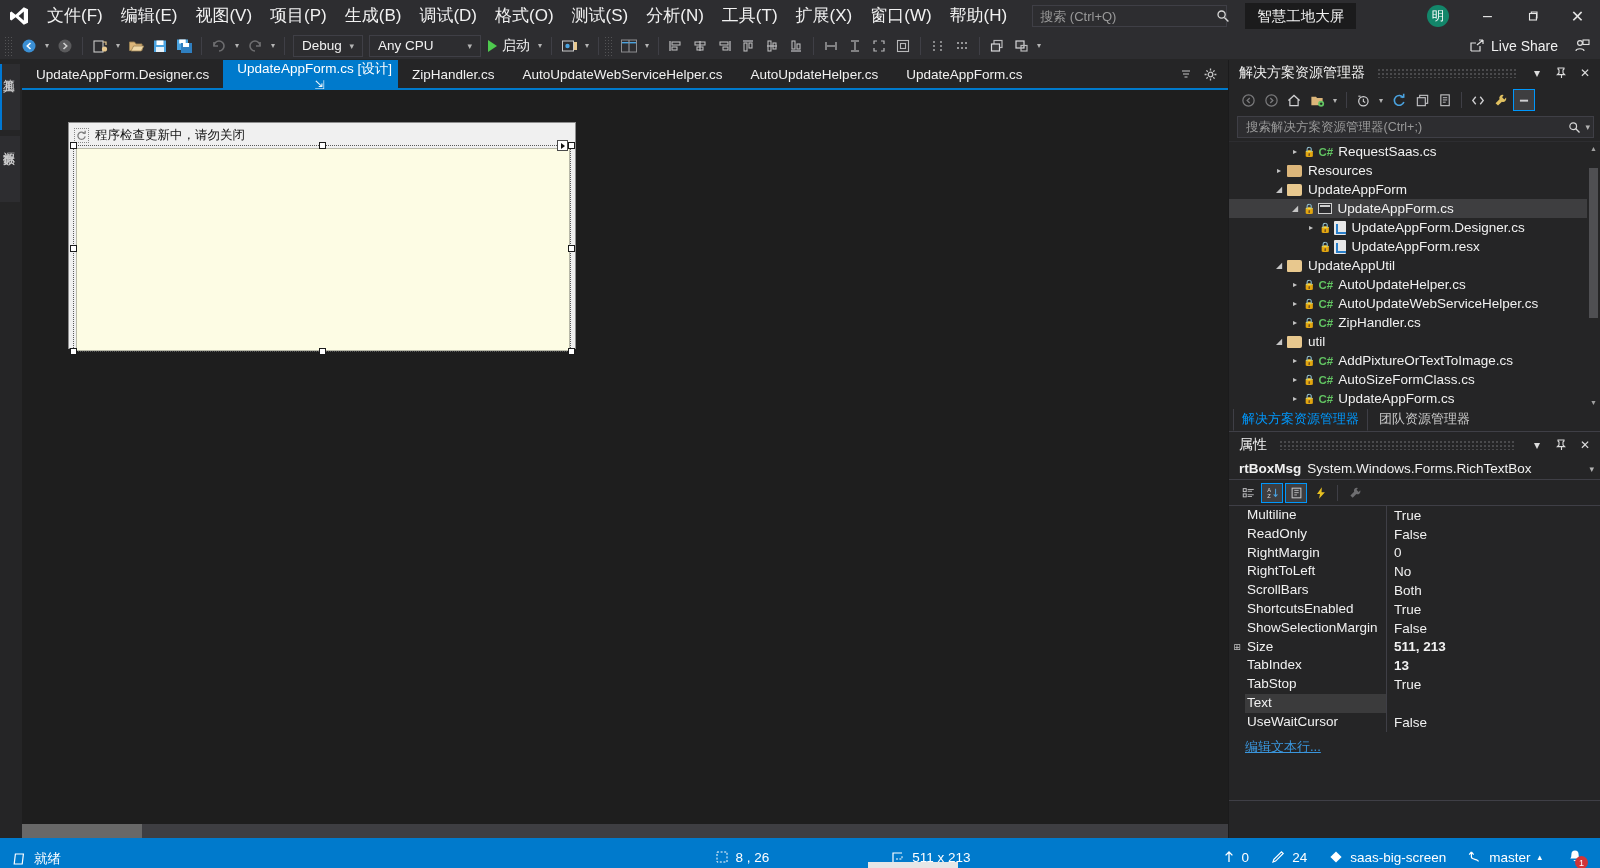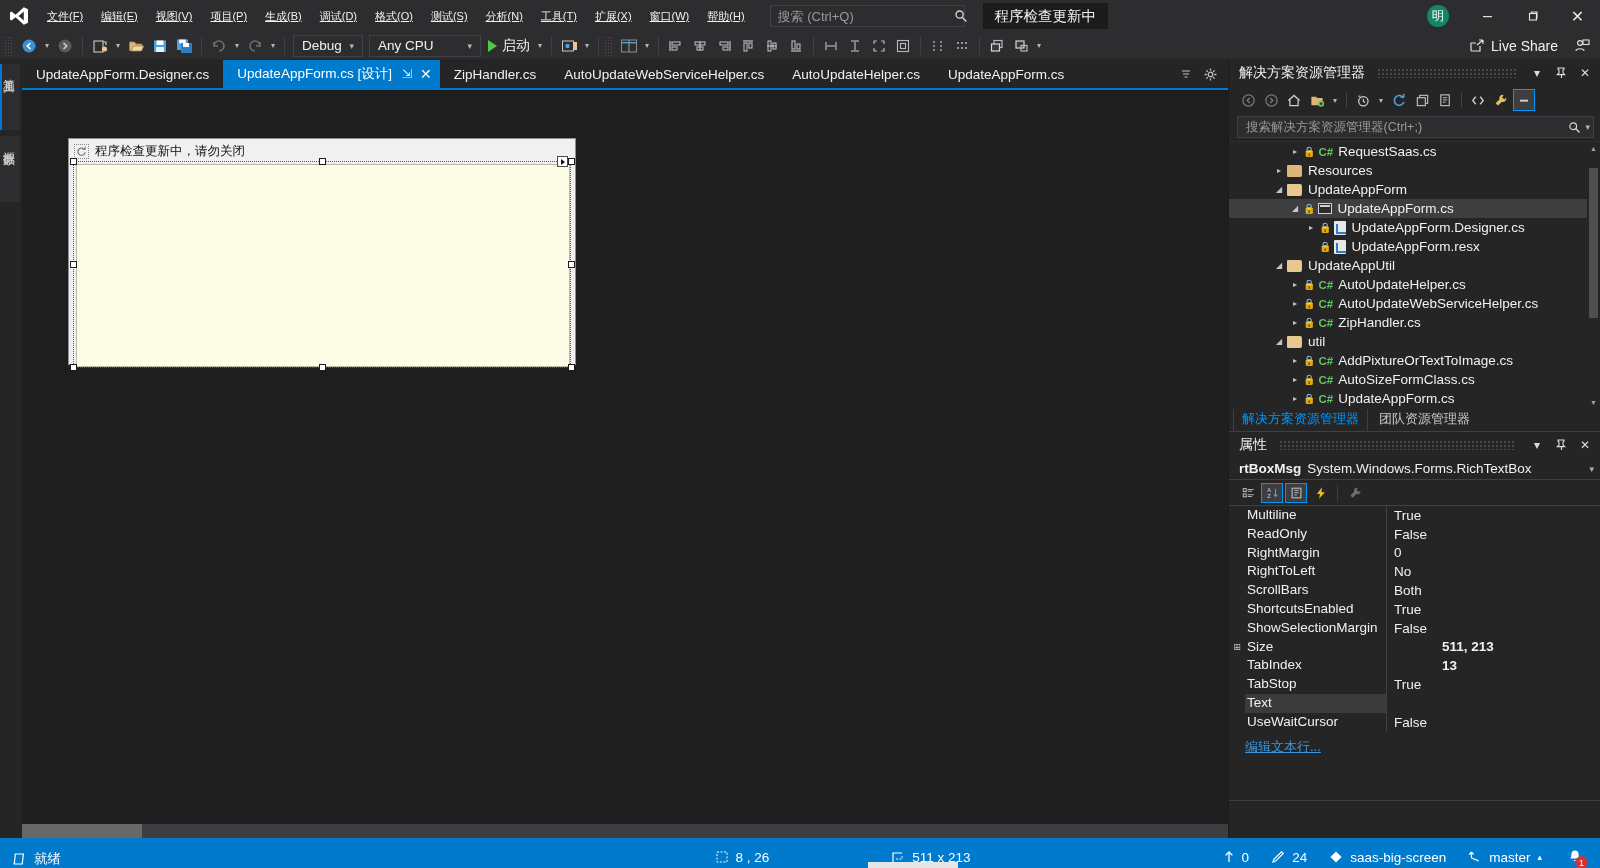--- a/index.html
+++ b/index.html
@@ -13,22 +13,22 @@
   .app { position: relative; width: 1600px; height: 868px; display: flex; flex-direction: column; }
 
   
   .titlebar {
     height: 32px; background: #2d2d30; display: flex; align-items: center;
     flex: 0 0 32px; position: relative;
   }
   .vs-logo { width: 38px; height: 32px; display:flex; align-items:center; justify-content:center; }
   .menu { display: flex; align-items: center; height: 32px; }
   .menu-item {
-    padding: 0 9px; height: 32px; line-height: 32px; font-size: 11px; color: #f1f1f1;
-    cursor: default; white-space: nowrap; text-decoration: underline;
+    padding: 0 9px; height: 32px; line-height: 32px; font-size: 17px; color: #f1f1f1;
+    cursor: default; white-space: nowrap;
   }
 
   .search-wrap { margin-left: 16px; position: relative; }
   .search-box {
     width: 195px; height: 22px; background: #2d2d30; border: 1px solid #3f3f46;
     display: flex; align-items: center; padding: 0 4px 0 7px; position: relative;
   }
   .search-box input {
     flex: 1; background: transparent; border: none; outline: none;
     color: #c9c9c9; font-size: 13px; font-family: inherit;
@@ -83,31 +83,31 @@
   }
   .vtab.alt { border-left-color: transparent; height: 66px; }
 
   
   .editorcol { flex: 1; display: flex; flex-direction: column; min-width: 0; background: #1e1e1e;}
   .tabstrip { height: 28px; background: #252526; display: flex; align-items: stretch; position: relative; }
   .etab {
     display: flex; align-items: center; padding: 0 14px; font-size: 13.5px;
     color: #f1f1f1; background: #252526; white-space: nowrap; cursor: default;
   }
-  .etab.active { background: #007acc; color: #ffffff; padding-right: 6px; }
+  .etab.active { background: #007acc; color: #ffffff; padding-right: 6px; flex-direction: column; }
   .etab .pin { font-size: 12px; margin-left: 10px; opacity:.95; }
   .etab .x { font-size: 14px; margin-left: 8px; margin-right: 2px; }
   .tabstrip-right { margin-left: auto; display:flex; align-items:center; gap:10px; padding: 0 10px; color:#c5c5c5; }
   .tabunderline { height: 2px; background: #007acc; }
 
   .designer {
     flex: 1; background: #1e1e1e; position: relative; overflow: hidden;
   }
   
-  .formwrap { position: absolute; left: 46px; top: 48px; }
+  .formwrap { position: absolute; left: 46px; top: 32px; }
   .winform {
     width: 508px; height: 227px; background: #f0f0f0; border: 1px solid #8e8e8e;
     position: relative;
   }
   .wf-title { height: 24px; display: flex; align-items: center; padding-left: 5px; gap: 6px; }
   .wf-icon {
     width: 15px; height: 15px; border: 1px dotted #8a8a8a; display:flex;
     align-items:center; justify-content:center;
   }
   .wf-title-text { font-size: 12.5px; color: #111; font-family: "DejaVu Sans", sans-serif; }
@@ -193,21 +193,21 @@
   .prop-obj b { font-weight: bold; }
   .prop-obj .sp { flex: 1; }
   .prop-tb { height: 26px; display: flex; align-items: center; padding-left: 8px; gap: 2px; border-bottom:1px solid #3f3f46;}
   .pt { width: 22px; height: 20px; display:flex;align-items:center;justify-content:center;}
   .pt.sel { border: 1px solid #0097fb; background:#3e3e40;}
   .prop-grid { flex: 1; overflow: hidden; }
   .prow { height: 18.8px; display: flex; font-size: 13.5px; align-items: center; }
   .prow .exp { width: 16px; text-align:center; color:#c5c5c5; font-size:9px; }
   .prow .pname { width: 142px; padding-left: 2px; color: #f1f1f1; border-right:1px solid #3f3f46; height:18.8px; line-height:18.8px; overflow:hidden;}
   .prow .pval { flex: 1; padding-left: 7px; color: #f1f1f1; }
-  .prow .pval.b { font-weight: bold; margin-left: 48px; }
+  .prow .pval.b { font-weight: bold; }
   .prow.texthl .pname { background: #3b3b3c; }
   .prop-link { padding: 6px 0 0 16px; font-size: 13px; }
   .prop-link a { color: #3a96dd; text-decoration: underline; }
   .prop-desc { height: 38px; border-top: 1px solid #3f3f46; }
 
   
   .statusbar {
     height: 30px; background: #007acc; display: flex; align-items: flex-end; flex: 0 0 30px;
     color: #ffffff; font-size: 13.5px;
   }
@@ -256,21 +256,21 @@
         <input value="" placeholder="搜索 (Ctrl+Q)" style="">
         <span>
           <svg width="14" height="14" viewBox="0 0 14 14">
               <circle cx="5.6" cy="5.6" r="3.6" fill="none" stroke="#d6d6d6" stroke-width="1.3"></circle>
               <line x1="8.4" y1="8.4" x2="12.4" y2="12.4" stroke="#d6d6d6" stroke-width="1.4"></line>
             </svg>
         </span>
       </div>
     </div>
 
-    <div class="proj-chip">程序检查更新中</div>
+    <div class="proj-chip">智慧工地大屏</div>
 
     <div class="title-right">
       <div class="avatar">明</div>
       <div class="wbtn">–</div>
       <div class="wbtn">
         <svg width="12" height="12" viewBox="0 0 12 12">
             <rect x="2.5" y="3.5" width="7" height="6.5" fill="none" stroke="#e6e6e6" stroke-width="1.1"></rect>
             <path d="M4.3 3.2 V2 H10 V8 H8.7" fill="none" stroke="#e6e6e6" stroke-width="1.1"></path>
           </svg>
       </div>

